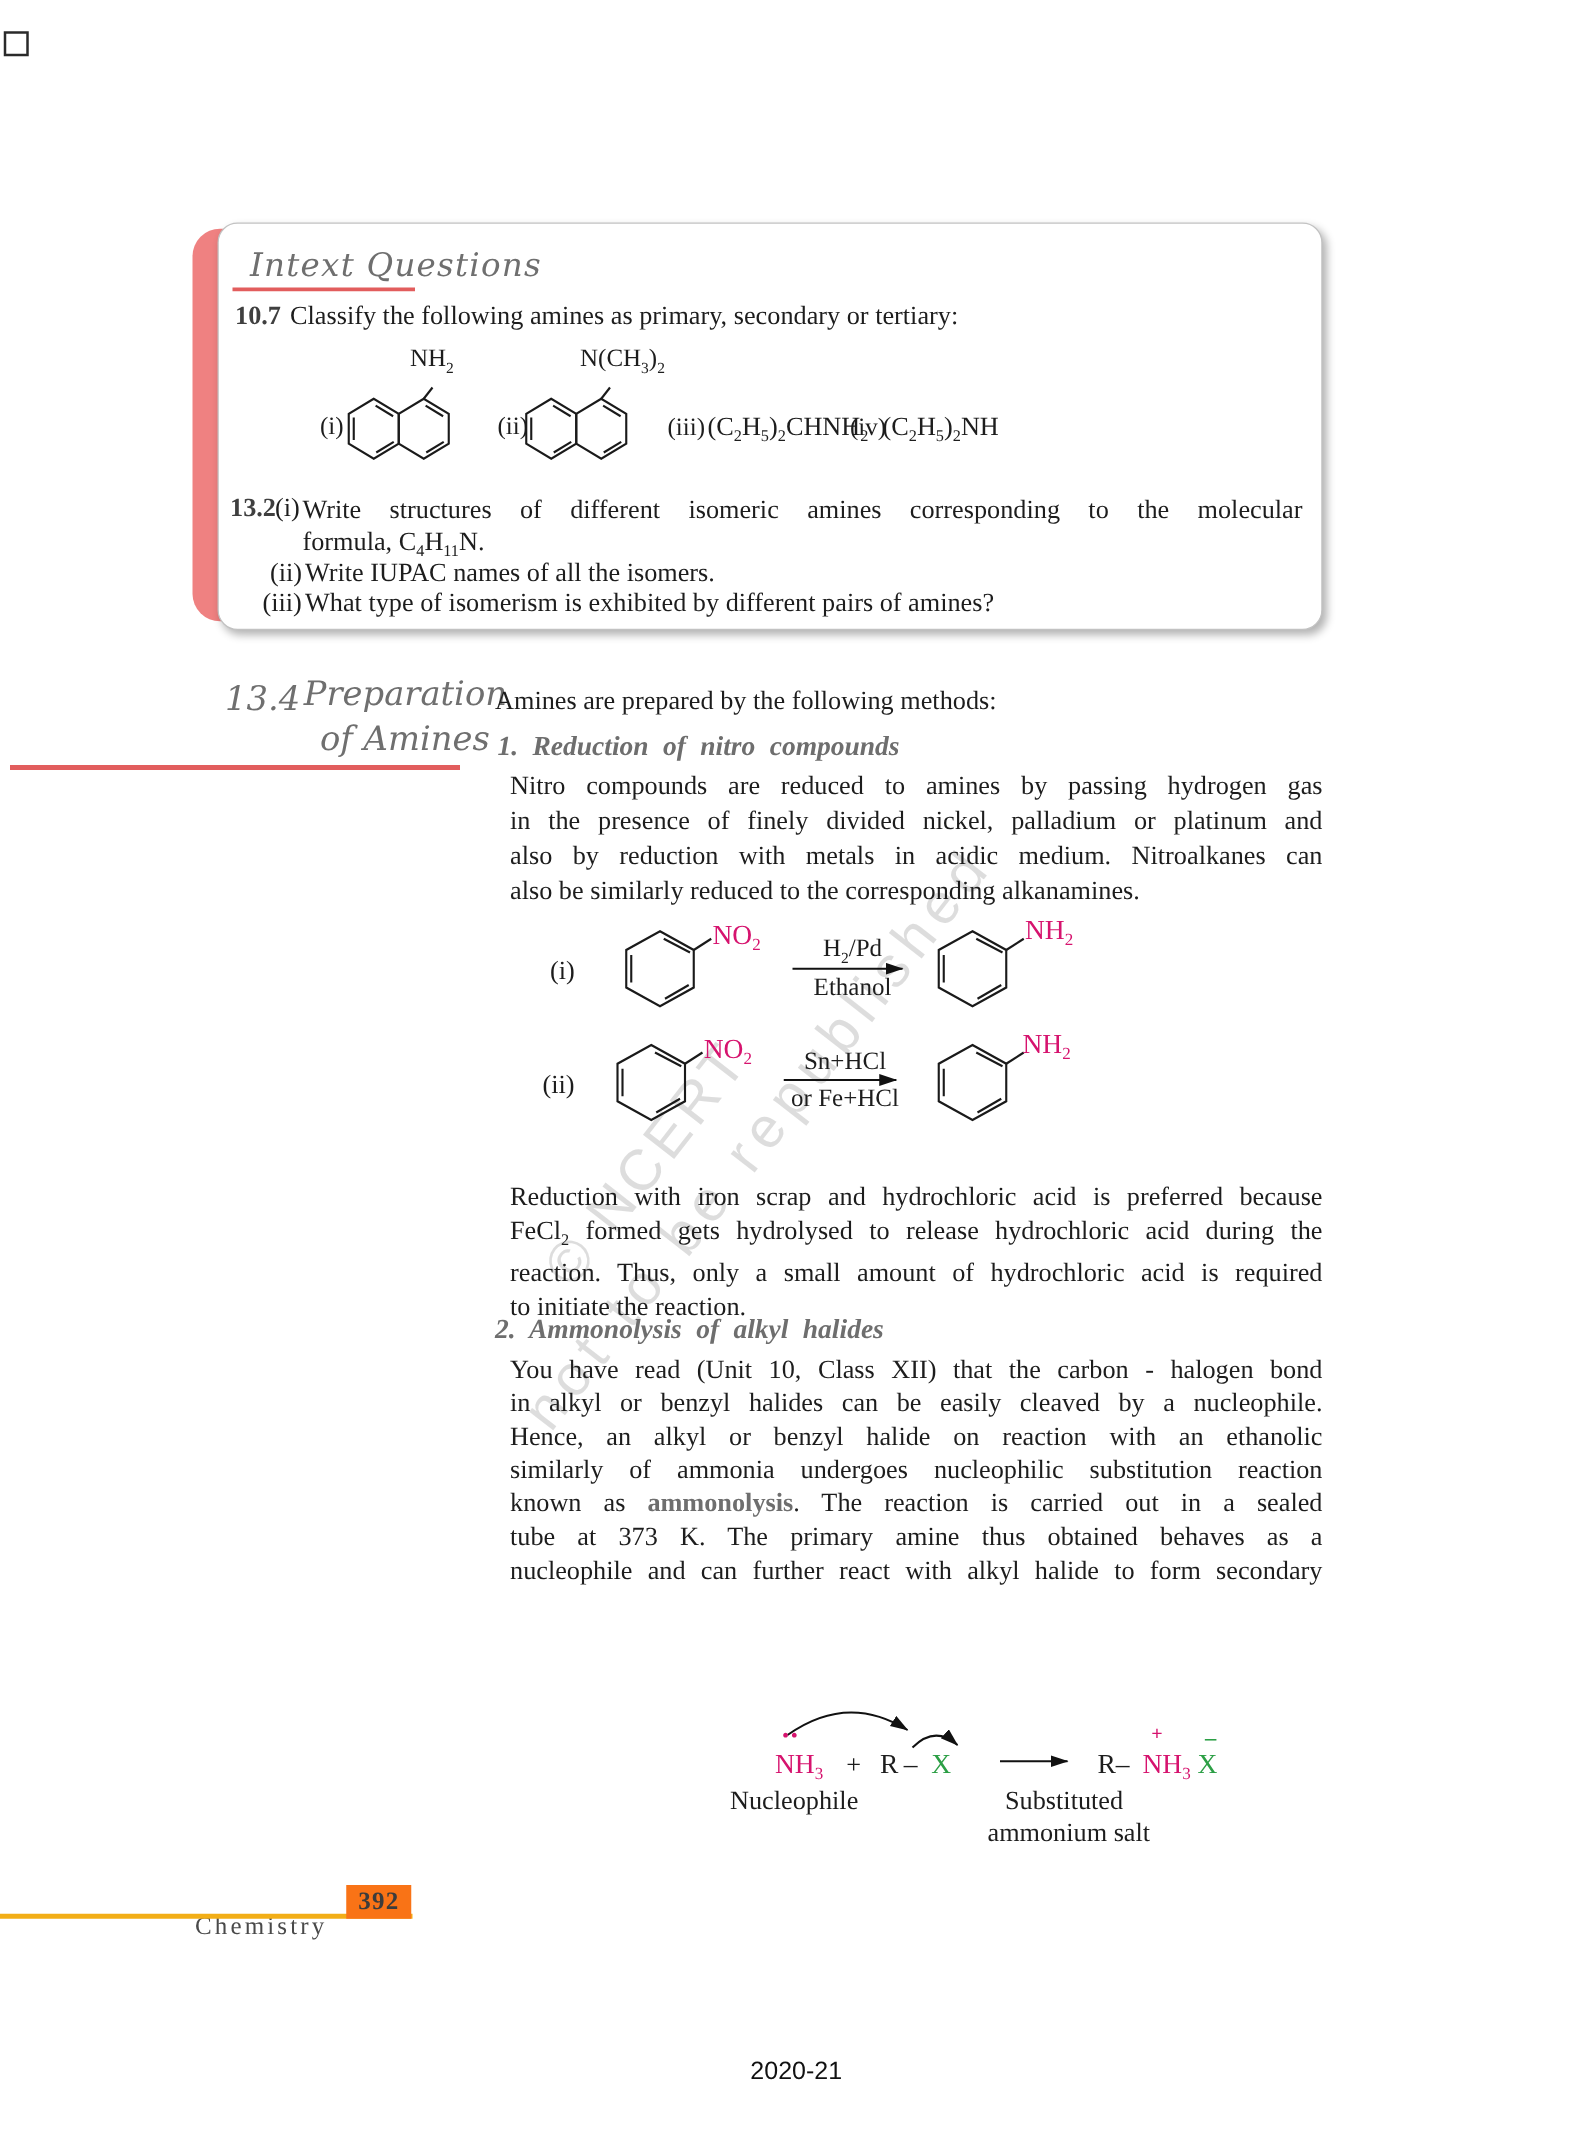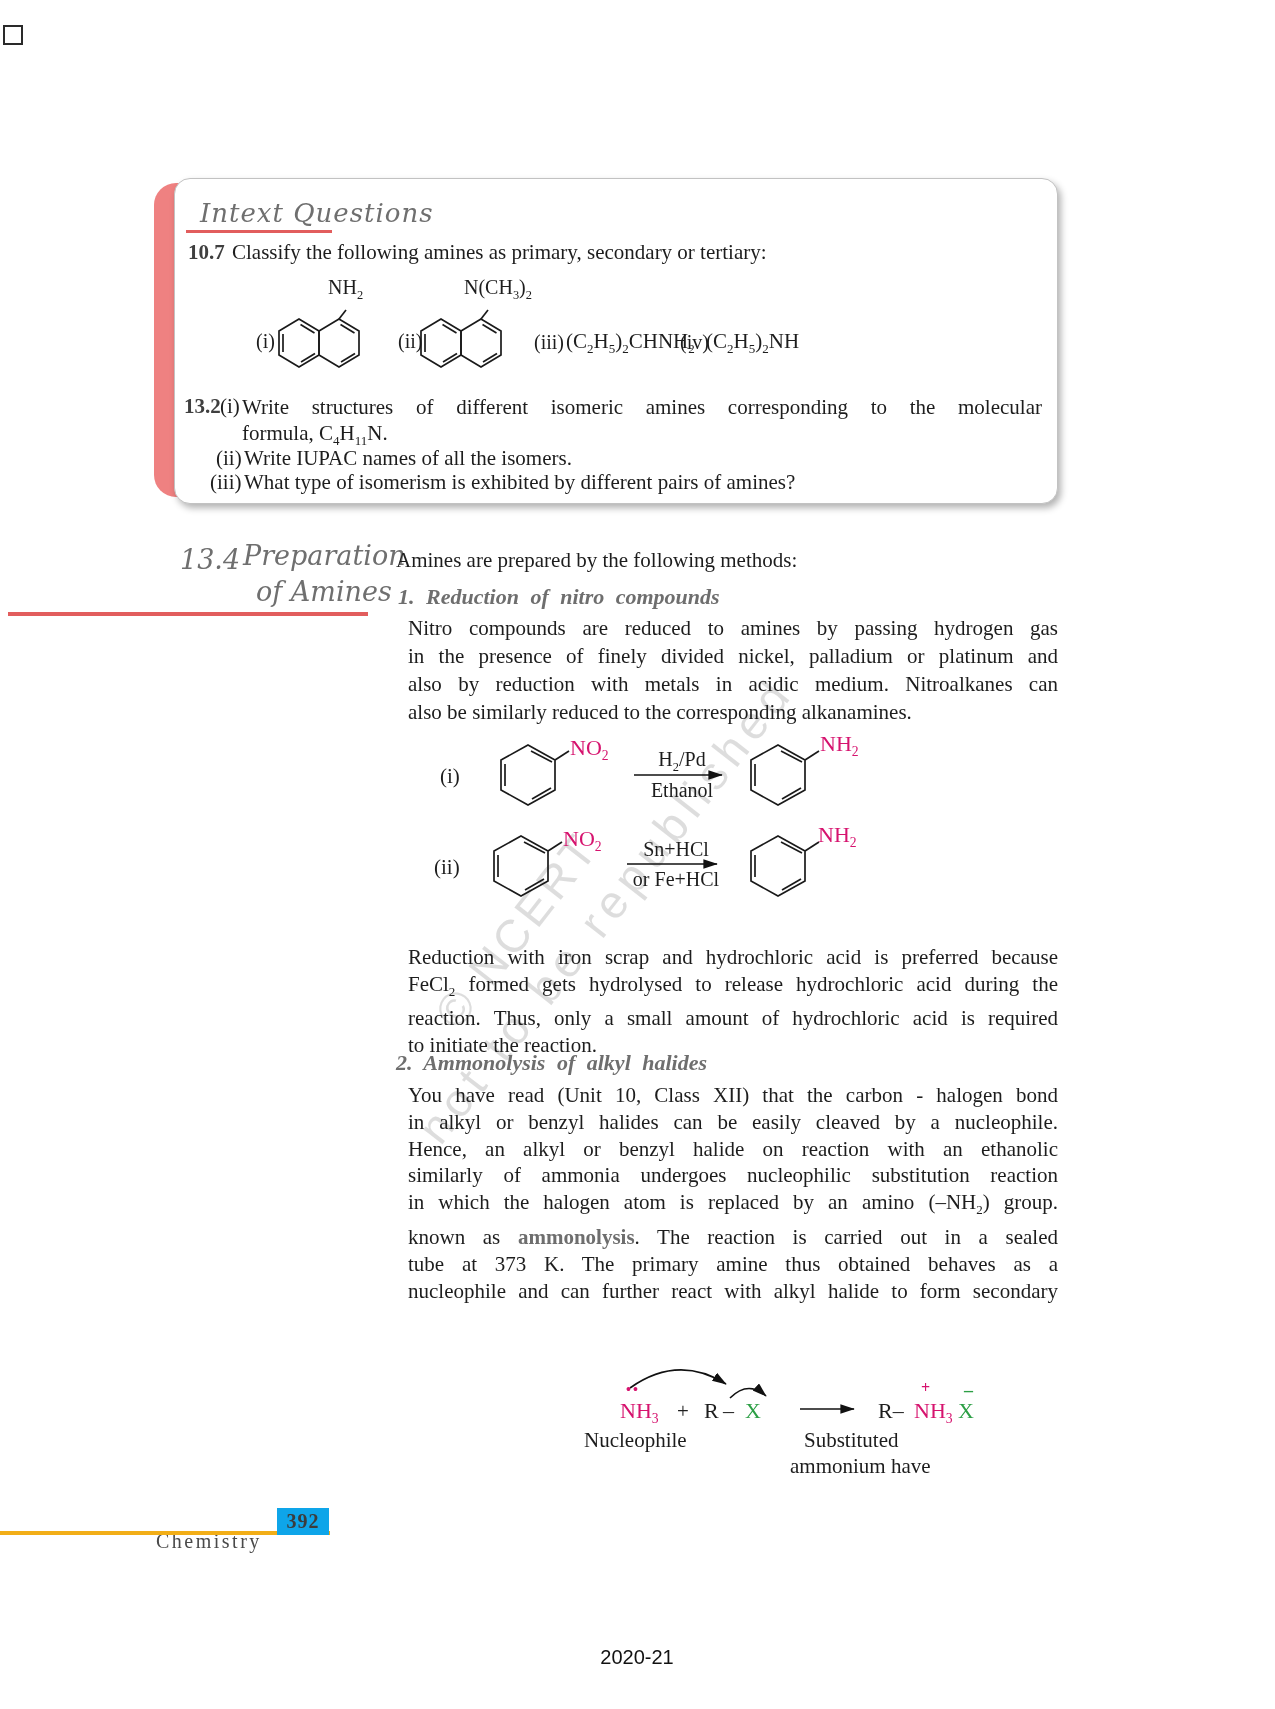--- a/index.html
+++ b/index.html
@@ -25,21 +25,21 @@
   .bar{background:#EF8181;border-radius:22px;}
   .rule-red{background:#E25D5D;}
   .rule-yellow{background:#F2AE17;}
   .wm{color:#c3c3c3;opacity:0.55;font-family:"Liberation Sans",sans-serif;
       transform-origin:0 50%;transform:rotate(-52deg);white-space:nowrap;z-index:0;}
   .cond{font-size:20px;color:#1d1d1d;text-align:center;}
   svg{overflow:visible;}
   .struct path,.struct line,.struct polygon{stroke:#1a1a1a;stroke-width:1.7;fill:none;}
   .arrowline{stroke:#111;stroke-width:1.6;fill:none;}
   .footer-sub{font-size:20px;letter-spacing:2.5px;color:#4a4a4a;margin-top:20px;}
-  .pagebox{background:#0ea5e9;color:#3c3c3c;font-weight:bold;font-size:20px;
+  .pagebox{background:#f97316;color:#3c3c3c;font-weight:bold;font-size:20px;
            text-align:center;line-height:27px;letter-spacing:1px;}
   .year{font-family:"Liberation Sans",sans-serif;font-size:20px;color:#111;text-align:center;}
 </style>
 </head>
 <body>
 
 <div class="page">
 
   <svg width="0" height="0" style="position:absolute">
     <defs>
@@ -172,21 +172,20 @@
     <div>reaction. Thus, only a small amount of hydrochloric acid is required</div>
     <div class="last">to initiate the reaction.</div>
   </div>
 
   <span class="abs mheading" style="left:396px;top:1050px;z-index:3;">2. Ammonolysis of alkyl halides</span>
   <div class="abs para" style="left:408px;top:1082px;width:650px;line-height:26.8px;z-index:3;">
     <div>You have read (Unit 10, Class XII) that the carbon - halogen bond</div>
     <div>in alkyl or benzyl halides can be easily cleaved by a nucleophile.</div>
     <div>Hence, an alkyl or benzyl halide on reaction with an ethanolic</div>
     <div>similarly of ammonia undergoes nucleophilic substitution reaction</div>
-    <div>in which the halogen atom is replaced by an amino (–NH<sub>2</sub>) group.</div>
     <div>known as <b>ammonolysis</b>.  The reaction is carried out in a sealed</div>
     <div>tube at 373 K.  The primary amine thus obtained behaves as a</div>
     <div>nucleophile and can further react with alkyl halide to form secondary</div>
   </div>
 
   <svg class="abs" style="left:622px;top:1350px;z-index:3;" width="112" height="46">
     <path class="arrowline" d="M8,38 Q56,4 104,34" marker-end="url(#arrh)"></path>
   </svg>
   <span class="abs mag chglyph" style="left:626px;top:1382px;font-size:14px;letter-spacing:2px;z-index:3;">••</span>
   <span class="abs f22 mag" style="left:620px;top:1398px;z-index:3;">NH<sub>3</sub></span>
@@ -200,20 +199,20 @@
   <svg class="abs" style="left:798px;top:1402px;z-index:3;" width="66" height="14">
     <line class="arrowline" x1="2" y1="7" x2="56" y2="7" marker-end="url(#arrh)"></line>
   </svg>
   <span class="abs f22" style="left:878px;top:1398px;z-index:3;">R–</span>
   <span class="abs chglyph mag" style="left:921px;top:1379px;font-size:16px;z-index:3;">+</span>
   <span class="abs f22 mag" style="left:914px;top:1398px;z-index:3;">NH<sub>3</sub></span>
   <span class="abs chglyph grn" style="left:964px;top:1380px;font-size:18px;z-index:3;">–</span>
   <span class="abs f22 grn" style="left:958px;top:1398px;z-index:3;">X</span>
   <span class="abs f21" style="left:584px;top:1428px;z-index:3;">Nucleophile</span>
   <span class="abs f21" style="left:804px;top:1428px;z-index:3;">Substituted</span>
-  <span class="abs f21" style="left:790px;top:1454px;z-index:3;">ammonium have</span>
+  <span class="abs f21" style="left:790px;top:1454px;z-index:3;">ammonium salt</span>
 
   <span class="abs footer-sub" style="left:156px;top:1510px;z-index:3;">Chemistry</span>
   <div class="abs rule-yellow" style="left:0px;top:1531px;width:330px;height:4px;z-index:3;"></div>
   <div class="abs pagebox" style="left:277px;top:1508px;width:52px;height:27px;z-index:4;">392</div>
   <div class="abs year" style="left:577px;top:1646px;width:120px;z-index:3;">2020-21</div>
 
 </div>
 
 </body></html>

